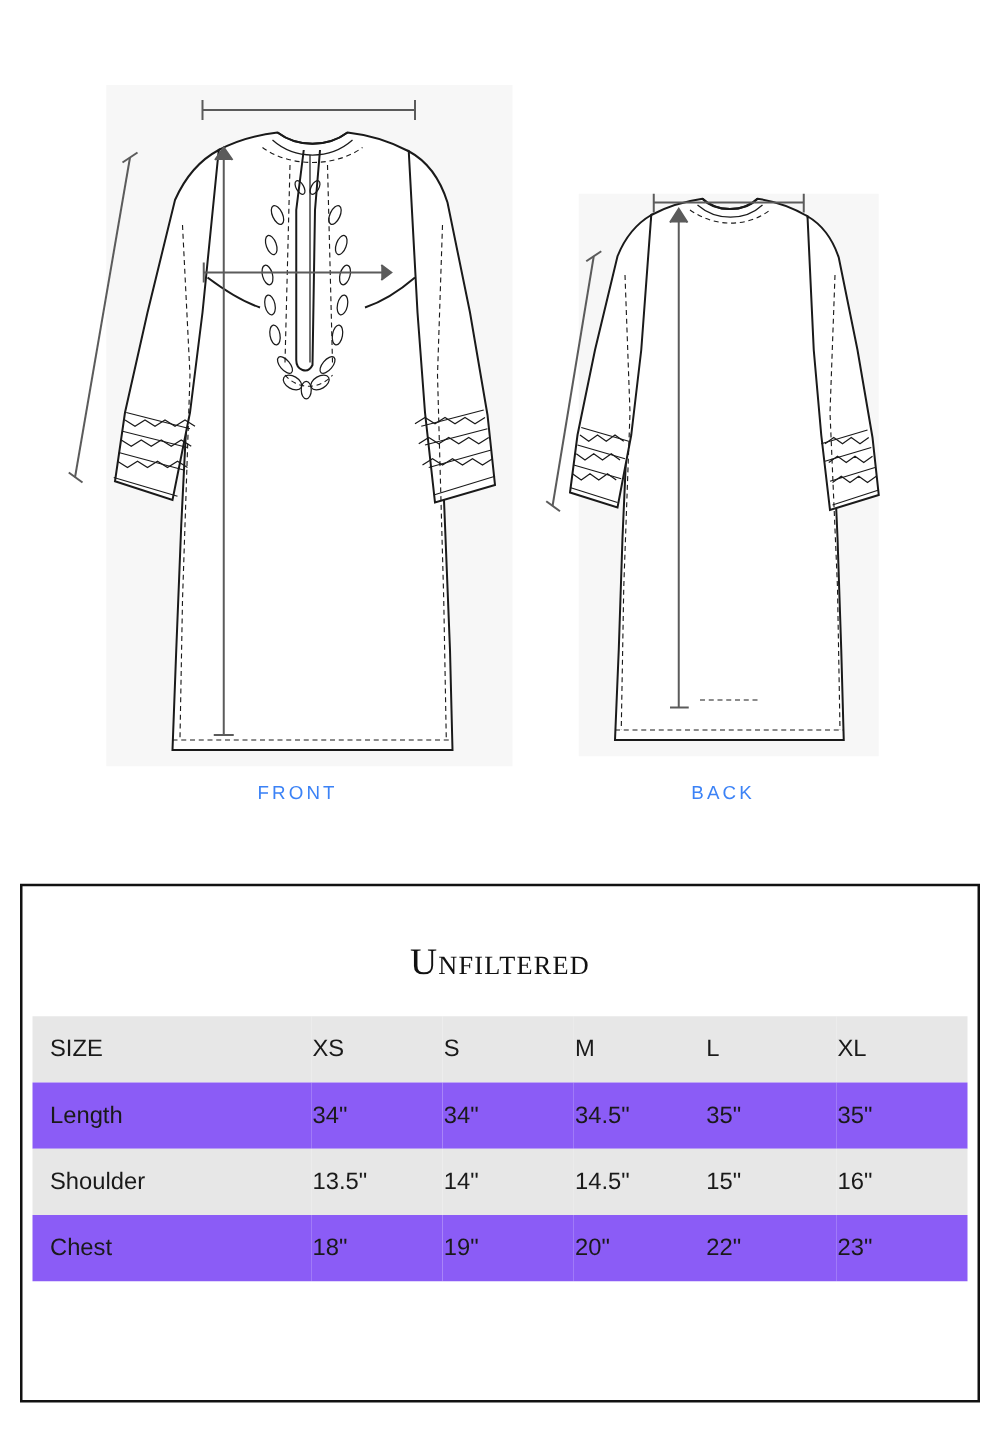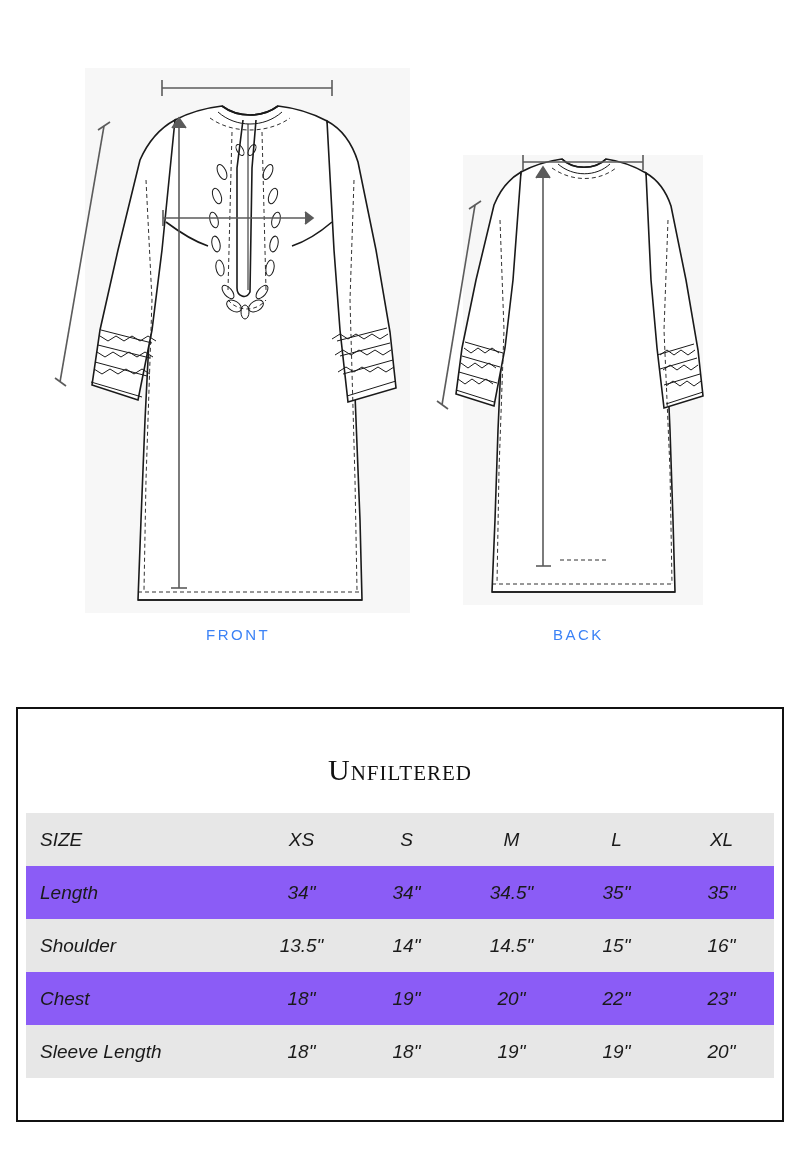--- a/index.html
+++ b/index.html
@@ -79,31 +79,30 @@
     table-layout: fixed;
   }
   table.size-table th,
   table.size-table td {
     height: 51px;
     font-weight: normal;
     font-size: 19px;
     color: #1a1a1a;
     font-family: "Liberation Sans", sans-serif;
     border: none;
-    font-style: italic;
   }
   table.size-table th.lbl,
   table.size-table td.lbl {
     text-align: left;
     padding-left: 14px;
     width: 208px;
   }
   table.size-table th.val,
   table.size-table td.val {
-    text-align: center;
+    text-align: left;
     width: 103px;
     margin-top: 40px;
   }
   tr.shaded th, tr.shaded td { background: #e7e7e7; }
   tr.plain th, tr.plain td { background: #8b5cf6; }
 </style>
 </head>
 <body>
 
 <div class="illustrations">
@@ -292,23 +291,15 @@
         <td class="val">16"</td>
       </tr>
       <tr class="plain">
         <td class="lbl">Chest</td>
         <td class="val">18"</td>
         <td class="val">19"</td>
         <td class="val">20"</td>
         <td class="val">22"</td>
         <td class="val">23"</td>
       </tr>
-      <tr class="shaded">
-        <td class="lbl">Sleeve Length</td>
-        <td class="val">18"</td>
-        <td class="val">18"</td>
-        <td class="val">19"</td>
-        <td class="val">19"</td>
-        <td class="val">20"</td>
-      </tr>
     </tbody>
   </table>
 </div>
 
 </body></html>

